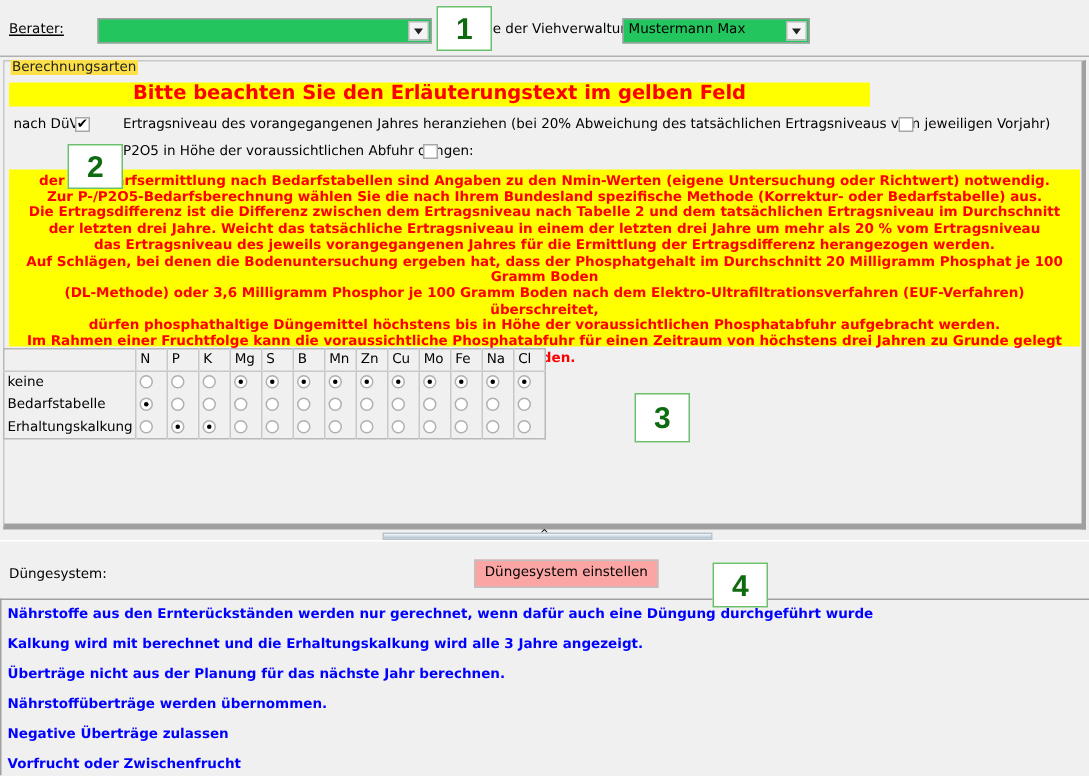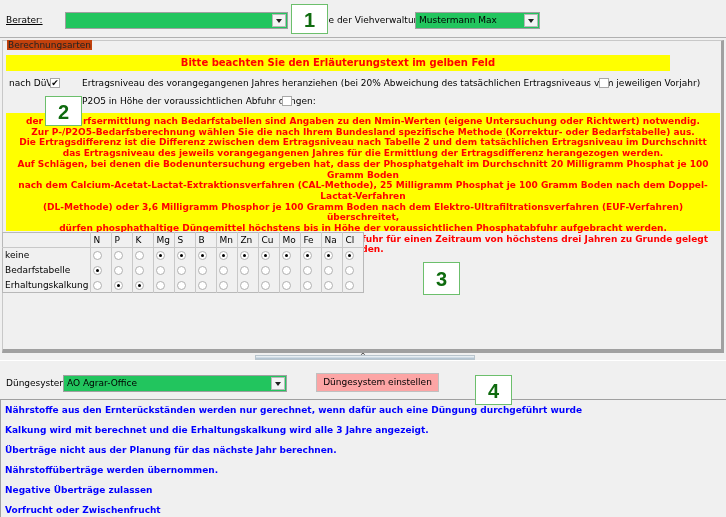--- a/index.html
+++ b/index.html
@@ -4,23 +4,23 @@
 <style>
   * { box-sizing: border-box; margin: 0; padding: 0; }
   html, body { width: 726px; height: 517px; overflow: hidden; background: #f0f0f0; font-family: "DejaVu Sans", sans-serif; font-size: 9px; color: #000; }
   .root { position: relative; width: 726px; height: 517px; }
   .lbl { position: absolute; white-space: nowrap; font-size: 9px; }
   .combo { position: absolute; background: #22c55e; border: 1px solid #a0a0a0; height: 17px; font-size: 9px; padding: 2px 3px; }
   .combo .btn { position: absolute; right: 1px; top: 1px; width: 14px; height: 13px; border: 1px solid #b8b8b8; background: #f4f4f4; }
   .combo .btn::after { content: ""; position: absolute; left: 3px; top: 4px; border-left: 3px solid transparent; border-right: 3px solid transparent; border-top: 4px solid #222; }
   .badge { position: absolute; background: #fff; border: 1px solid #6cbf6c; color: #0f6b0f; font-family: "Liberation Sans", sans-serif; font-weight: bold; font-size: 20px; text-align: center; }
   .group { position: absolute; left: 2px; top: 40px; width: 722px; height: 313px; border: 1px solid #c8c8c8; border-right: 3px solid #a0a0a0; border-bottom: 4px solid #a0a0a0; background: #f0f0f0; }
-  .group-title { position: absolute; left: 4px; top: -1px; font-size: 9px; background: #c2410c; padding: 0 1px; color: #222; }
+  .group-title { position: absolute; left: 4px; top: -1px; font-size: 9px; background: #fde047; padding: 0 1px; color: #222; }
   .topline { position: absolute; left: 0; top: 37px; width: 726px; height: 1px; background: #b0b0b0; }
-  .yellow-bar { position: absolute; left: 6px; top: 55px; width: 664px; height: 16px; background: #ffff00; color: #ff0000; font-weight: bold; font-size: 10px; text-align: center; line-height: 16px; }
+  .yellow-bar { position: absolute; left: 6px; top: 55px; width: 574px; height: 16px; background: #ffff00; color: #ff0000; font-weight: bold; font-size: 13px; text-align: center; line-height: 16px; }
   .cb { position: absolute; width: 10px; height: 10px; background: #fff; border: 1px solid #a8a8a8; font-size: 9px; line-height: 8px; text-align: center; }
   .yellow-box { position: absolute; left: 6px; top: 113px; width: 714px; height: 118px; background: #ffff00; color: #ff0000; font-weight: bold; font-size: 9px; text-align: center; line-height: 10.7px; padding-top: 3px; }
   .tbl { position: absolute; left: 2px; top: 232px; border-collapse: collapse; border: 1px solid #b8b8b8; background: #f0f0f0; }
   .tbl td { border-left: 1px solid #c8c8c8; height: 15px; font-size: 9px; padding: 0 2px; }
   .tbl tr.head td { border-bottom: 1px solid #c8c8c8; }
   .tbl td.rowlbl { width: 88px; border-left: none; }
   .tbl td.col { width: 21px; }
   .radio { display: inline-block; width: 9px; height: 9px; border-radius: 50%; border: 1px solid #b0b0b0; background: #fff; position: relative; vertical-align: middle; }
   .radio.on::after { content: ""; position: absolute; left: 2px; top: 2px; width: 3px; height: 3px; border-radius: 50%; background: #000; }
   .splitter { position: absolute; left: 255px; top: 355px; width: 220px; height: 5px; background: linear-gradient(#f4f8fb, #a9bccb); border: 1px solid #b8c4cc; }
@@ -61,23 +61,23 @@
   <span class="lbl" style="left:82px;top:78px;">Ertragsniveau des vorangegangenen Jahres heranziehen (bei 20% Abweichung des tatsächlichen Ertragsniveaus vom jeweiligen Vorjahr)</span>
   <div class="cb" style="left:599px;top:78px;"></div>
 
   <span class="lbl" style="left:82px;top:96px;">P2O5 in Höhe der voraussichtlichen Abfuhr düngen:</span>
   <div class="cb" style="left:282px;top:96px;"></div>
 
   <div class="yellow-box">
     <div>der N-Bedarfsermittlung nach Bedarfstabellen sind Angaben zu den Nmin-Werten (eigene Untersuchung oder Richtwert) notwendig.</div>
     <div>Zur P-/P2O5-Bedarfsberechnung wählen Sie die nach Ihrem Bundesland spezifische Methode (Korrektur- oder Bedarfstabelle) aus.</div>
     <div>Die Ertragsdifferenz ist die Differenz zwischen dem Ertragsniveau nach Tabelle 2 und dem tatsächlichen Ertragsniveau im Durchschnitt</div>
+    <div>der letzten drei Jahre. Weicht das tatsächliche Ertragsniveau in einem der letzten drei Jahre um mehr als 20 % vom Ertragsniveau</div>
     <div>das Ertragsniveau des jeweils vorangegangenen Jahres für die Ermittlung der Ertragsdifferenz herangezogen werden.</div>
     <div>Auf Schlägen, bei denen die Bodenuntersuchung ergeben hat, dass der Phosphatgehalt im Durchschnitt 20 Milligramm Phosphat je 100 Gramm Boden</div>
-    <div>nach dem Calcium-Acetat-Lactat-Extraktionsverfahren (CAL-Methode), 25 Milligramm Phosphat je 100 Gramm Boden nach dem Doppel-Lactat-Verfahren</div>
     <div>(DL-Methode) oder 3,6 Milligramm Phosphor je 100 Gramm Boden nach dem Elektro-Ultrafiltrationsverfahren (EUF-Verfahren) überschreitet,</div>
     <div>dürfen phosphathaltige Düngemittel höchstens bis in Höhe der voraussichtlichen Phosphatabfuhr aufgebracht werden.</div>
     <div>Im Rahmen einer Fruchtfolge kann die voraussichtliche Phosphatabfuhr für einen Zeitraum von höchstens drei Jahren zu Grunde gelegt werden.</div>
   </div>
 
   <div class="badge" style="left:45px;top:96px;width:37px;height:30px;line-height:30px;">2</div>
 
   <table class="tbl">
     <tbody>
         <tr class="head">
@@ -148,24 +148,20 @@
     </table>
 
   <div class="badge" style="left:423px;top:262px;width:37px;height:33px;line-height:33px;">3</div>
 
   <div class="splitter">
       <span>^</span>
     </div>
   <div class="lower-line"></div>
 
   <span class="lbl" style="left:6px;top:378px;">Düngesystem:</span>
-  <div class="combo" style="left:63px;top:375px;width:224px;">
-    <span>AO Agrar-Office</span>
-    <span class="btn"></span>
-  </div>
   <div class="pushbtn" style="left:316px;top:373px;width:123px;height:19px;">Düngesystem einstellen</div>
 
   <div class="info-area">
     <div class="info" style="top:5px;">Nährstoffe aus den Ernterückständen werden nur gerechnet, wenn dafür auch eine Düngung durchgeführt wurde</div>
     <div class="info" style="top:25px;">Kalkung wird mit berechnet und die Erhaltungskalkung wird alle 3 Jahre angezeigt.</div>
     <div class="info" style="top:65px;">Nährstoffüberträge werden übernommen.</div>
     <div class="info" style="top:45px;">Überträge nicht aus der Planung für das nächste Jahr berechnen.</div>
     <div class="info" style="top:85px;">Negative Überträge zulassen</div>
     <div class="info" style="top:105px;">Vorfrucht oder Zwischenfrucht</div>
   </div>

